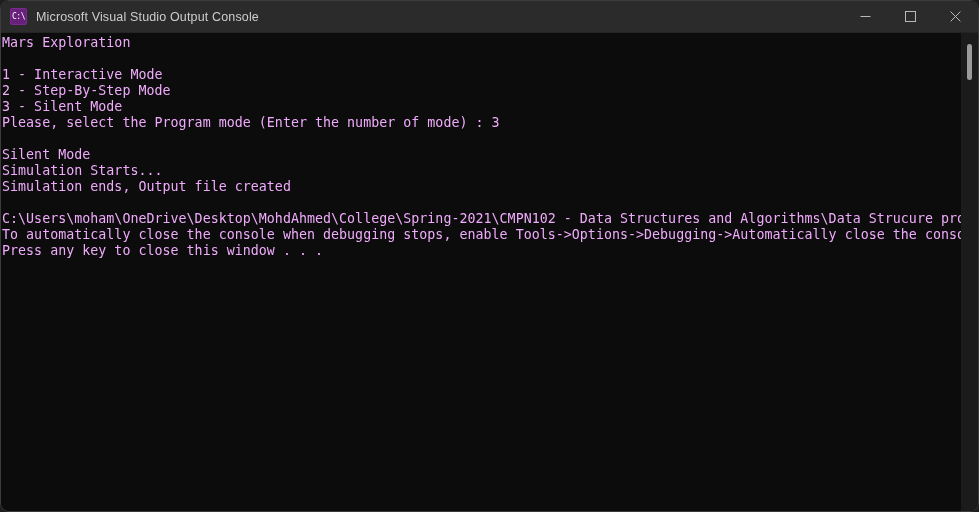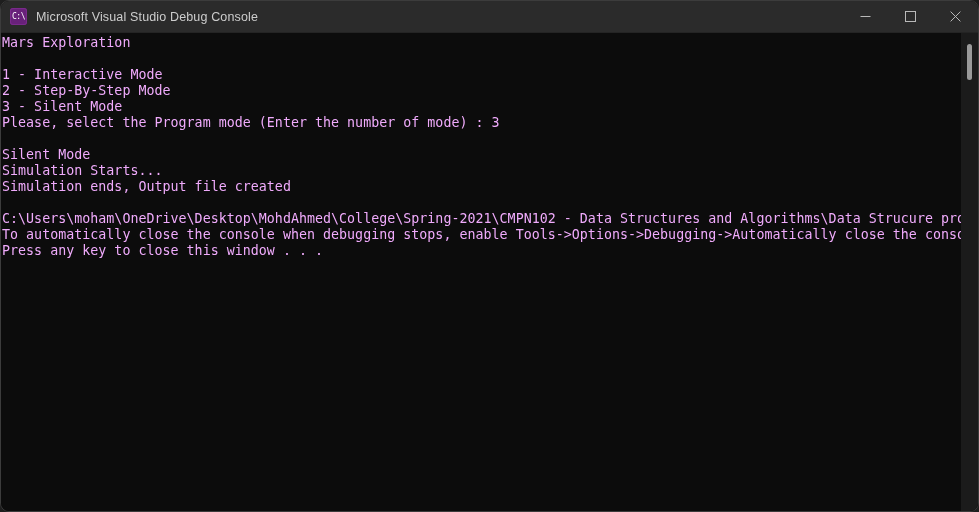--- a/index.html
+++ b/index.html
@@ -128,21 +128,21 @@
 </style>
 </head>
 <body>
 
 <div id="window">
 
   <div id="titlebar">
     <div id="app-icon">
       <span>C:\</span>
     </div>
-    <div id="title-text">Microsoft Visual Studio Debug Console</div>
+    <div id="title-text">Microsoft Visual Studio Output Console</div>
 
     <div id="win-controls">
       <div class="win-btn" id="btn-min">
         <svg width="11" height="11" viewBox="0 0 11 11">
           <line x1="0.5" y1="5.5" x2="10.5" y2="5.5" stroke="#b9b9b9" stroke-width="1"></line>
         </svg>
       </div>
       <div class="win-btn" id="btn-max">
         <svg width="11" height="11" viewBox="0 0 11 11">
           <rect x="0.5" y="0.5" width="10" height="10" fill="none" stroke="#b9b9b9" stroke-width="1"></rect>

